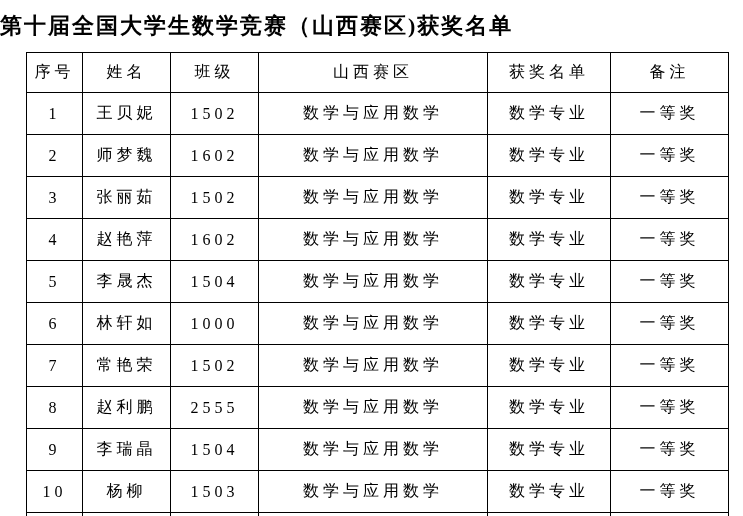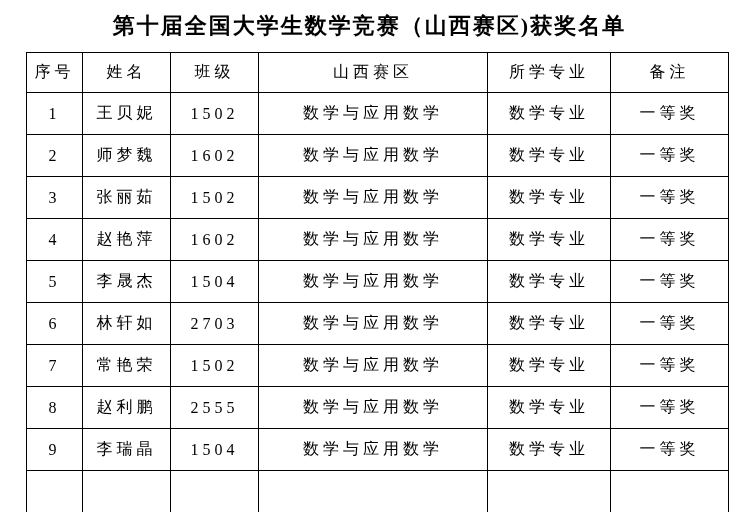--- a/index.html
+++ b/index.html
@@ -7,21 +7,21 @@
     padding: 0;
     width: 743px;
     height: 516px;
     background: #ffffff;
     color: #000000;
     overflow: hidden;
     font-family: "Liberation Serif", "DejaVu Serif", serif;
   }
   .doc-title {
     margin: 12px 4px 0 0;
-    text-align: center;
+    text-align: left;
     font-size: 22px;
     font-weight: bold;
     line-height: 28px;
     letter-spacing: 2px;
     white-space: nowrap;
   }
   table.awards {
     border-collapse: collapse;
     table-layout: fixed;
     margin: 12px 0 0 26px;
@@ -62,21 +62,21 @@
     <col class="c-major">
     <col class="c-type">
     <col class="c-remark">
   </colgroup>
   <thead>
     <tr>
       <th>序号</th>
       <th>姓名</th>
       <th>班级</th>
       <th>山西赛区</th>
-      <th>所学专业</th>
+      <th>获奖名单</th>
       <th>备注</th>
     </tr>
   </thead>
   <tbody>
       <tr>
         <td>1</td>
         <td>王贝妮</td>
         <td>1502</td>
         <td>数学与应用数学</td>
         <td>数学专业</td>
@@ -110,21 +110,21 @@
         <td>5</td>
         <td>李晟杰</td>
         <td>1504</td>
         <td>数学与应用数学</td>
         <td>数学专业</td>
         <td>一等奖</td>
       </tr>
       <tr>
         <td>6</td>
         <td>林轩如</td>
-        <td>2703</td>
+        <td>1000</td>
         <td>数学与应用数学</td>
         <td>数学专业</td>
         <td>一等奖</td>
       </tr>
       <tr>
         <td>7</td>
         <td>常艳荣</td>
         <td>1502</td>
         <td>数学与应用数学</td>
         <td>数学专业</td>
@@ -139,20 +139,28 @@
         <td>一等奖</td>
       </tr>
       <tr>
         <td>9</td>
         <td>李瑞晶</td>
         <td>1504</td>
         <td>数学与应用数学</td>
         <td>数学专业</td>
         <td>一等奖</td>
       </tr>
+      <tr>
+        <td>10</td>
+        <td>杨柳</td>
+        <td>1503</td>
+        <td>数学与应用数学</td>
+        <td>数学专业</td>
+        <td>一等奖</td>
+      </tr>
     </tbody>
   <tbody>
     <tr class="partial">
       <td></td>
       <td></td>
       <td></td>
       <td></td>
       <td></td>
       <td></td>
     </tr>

